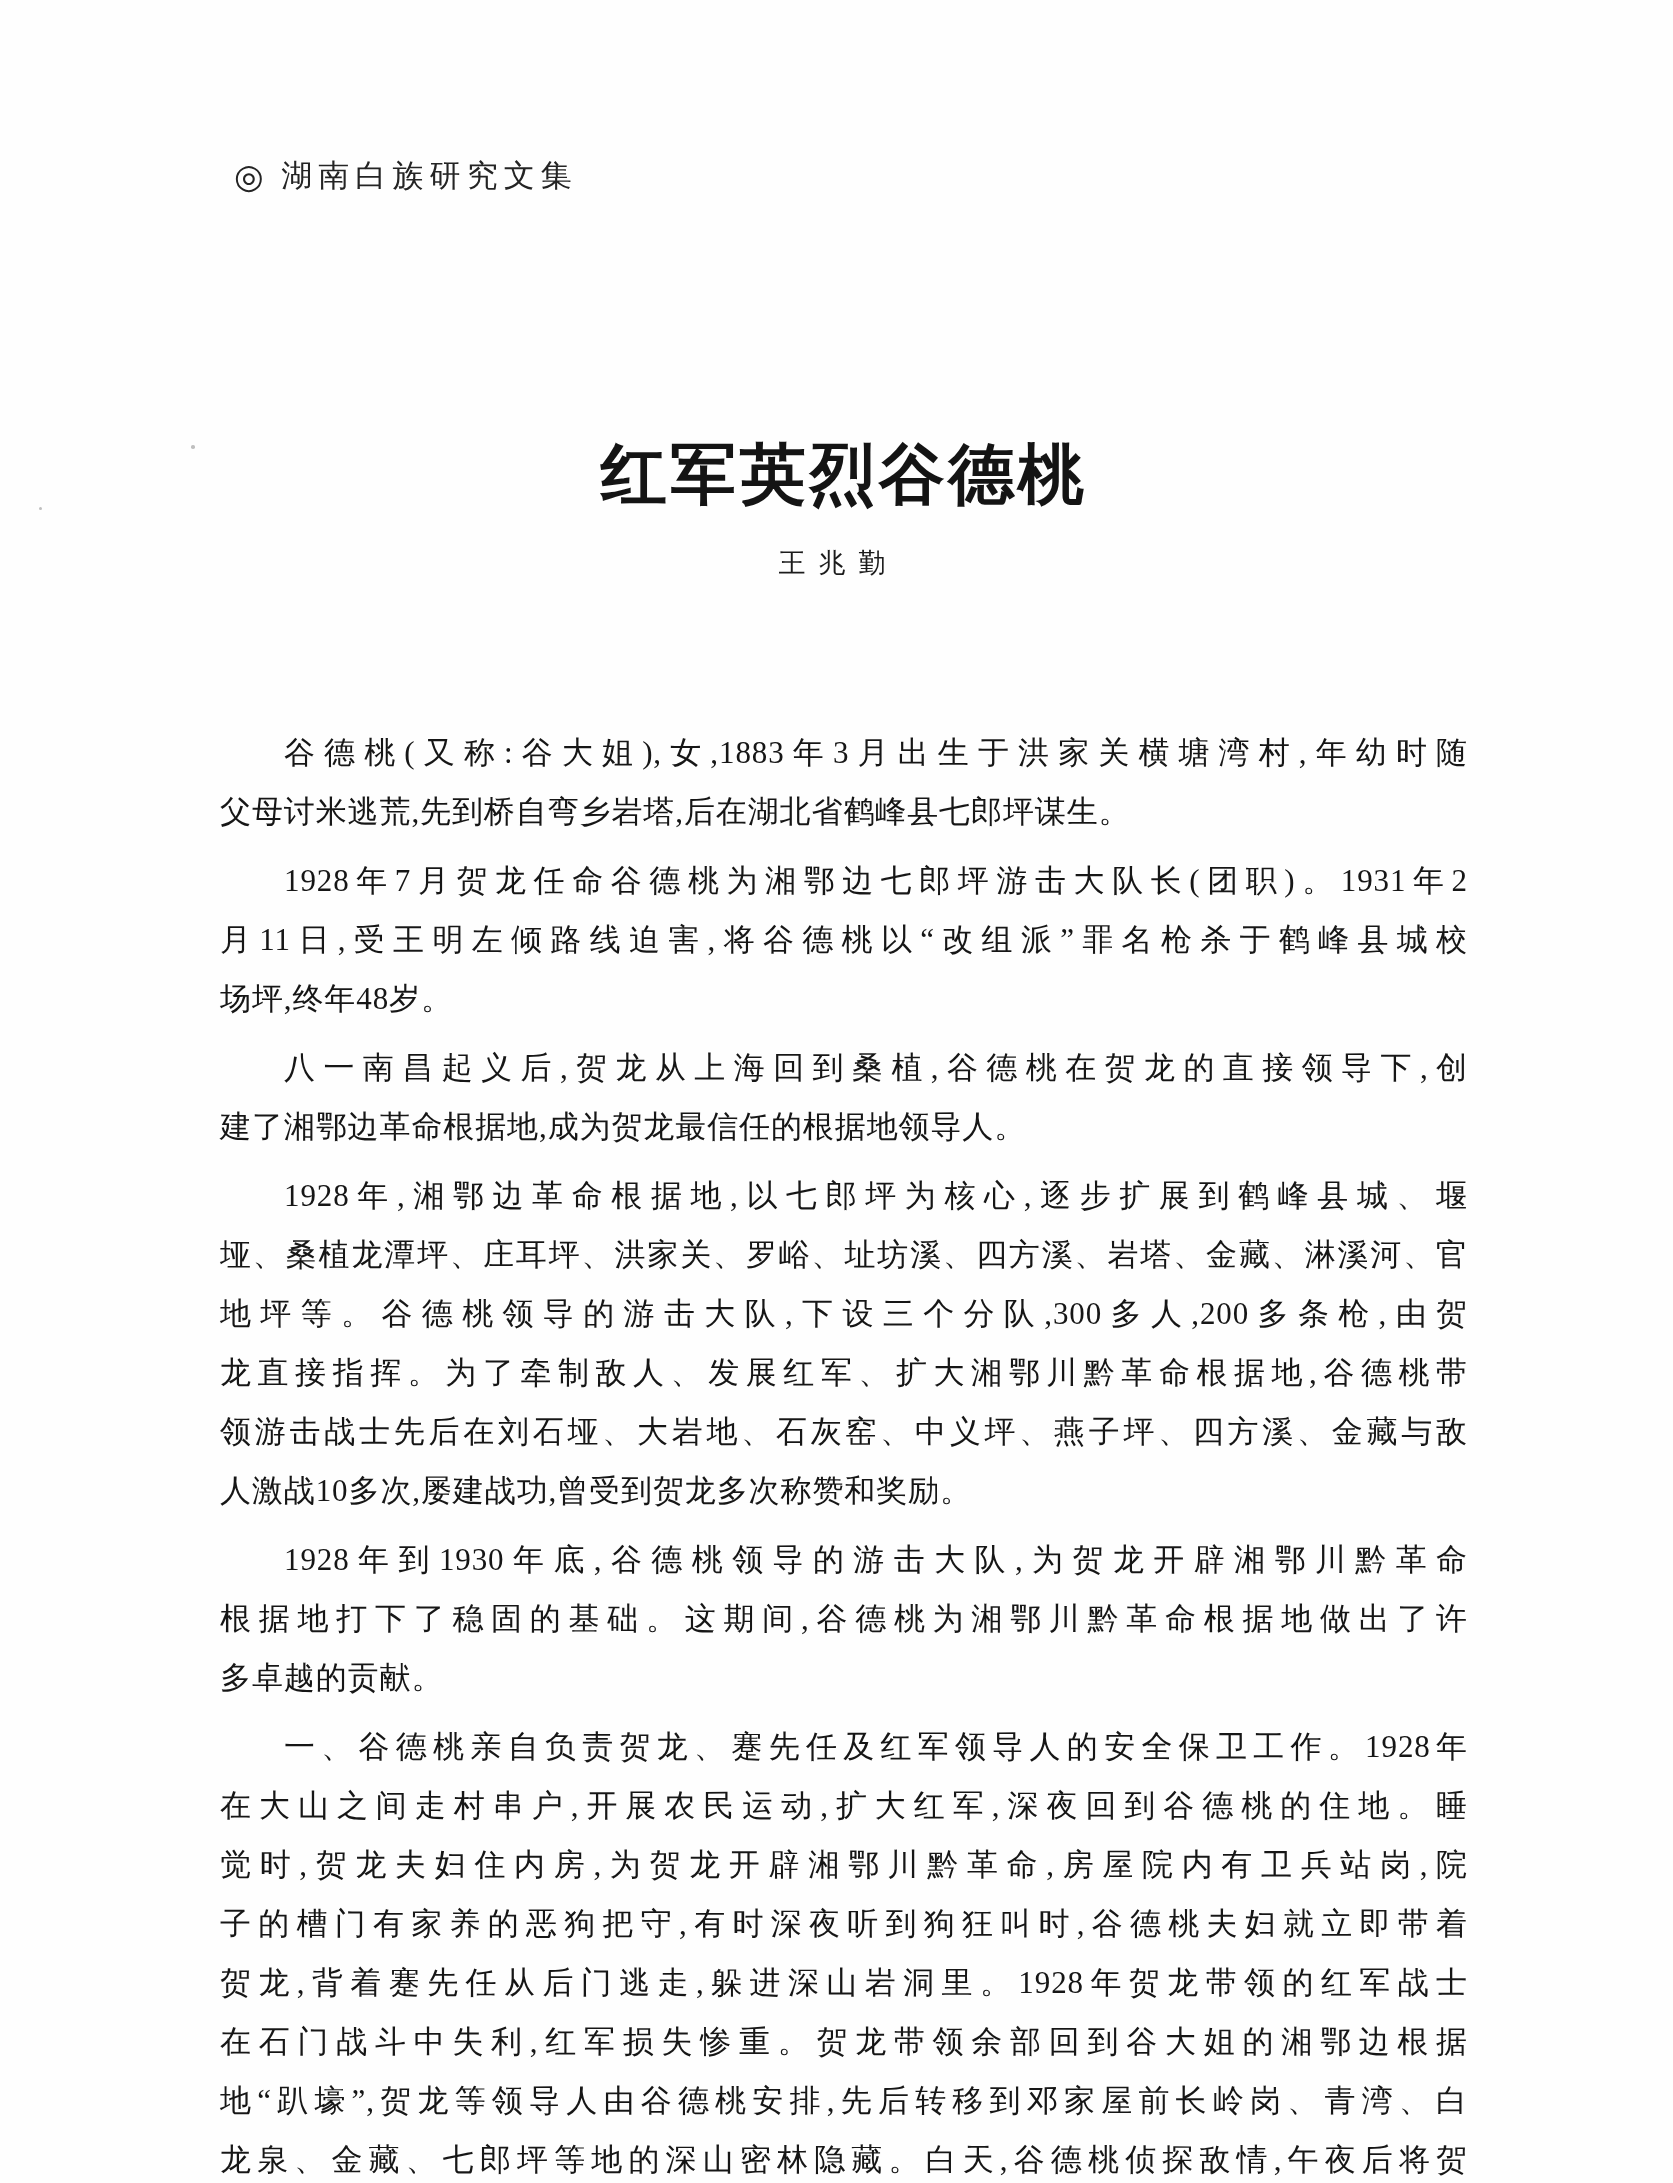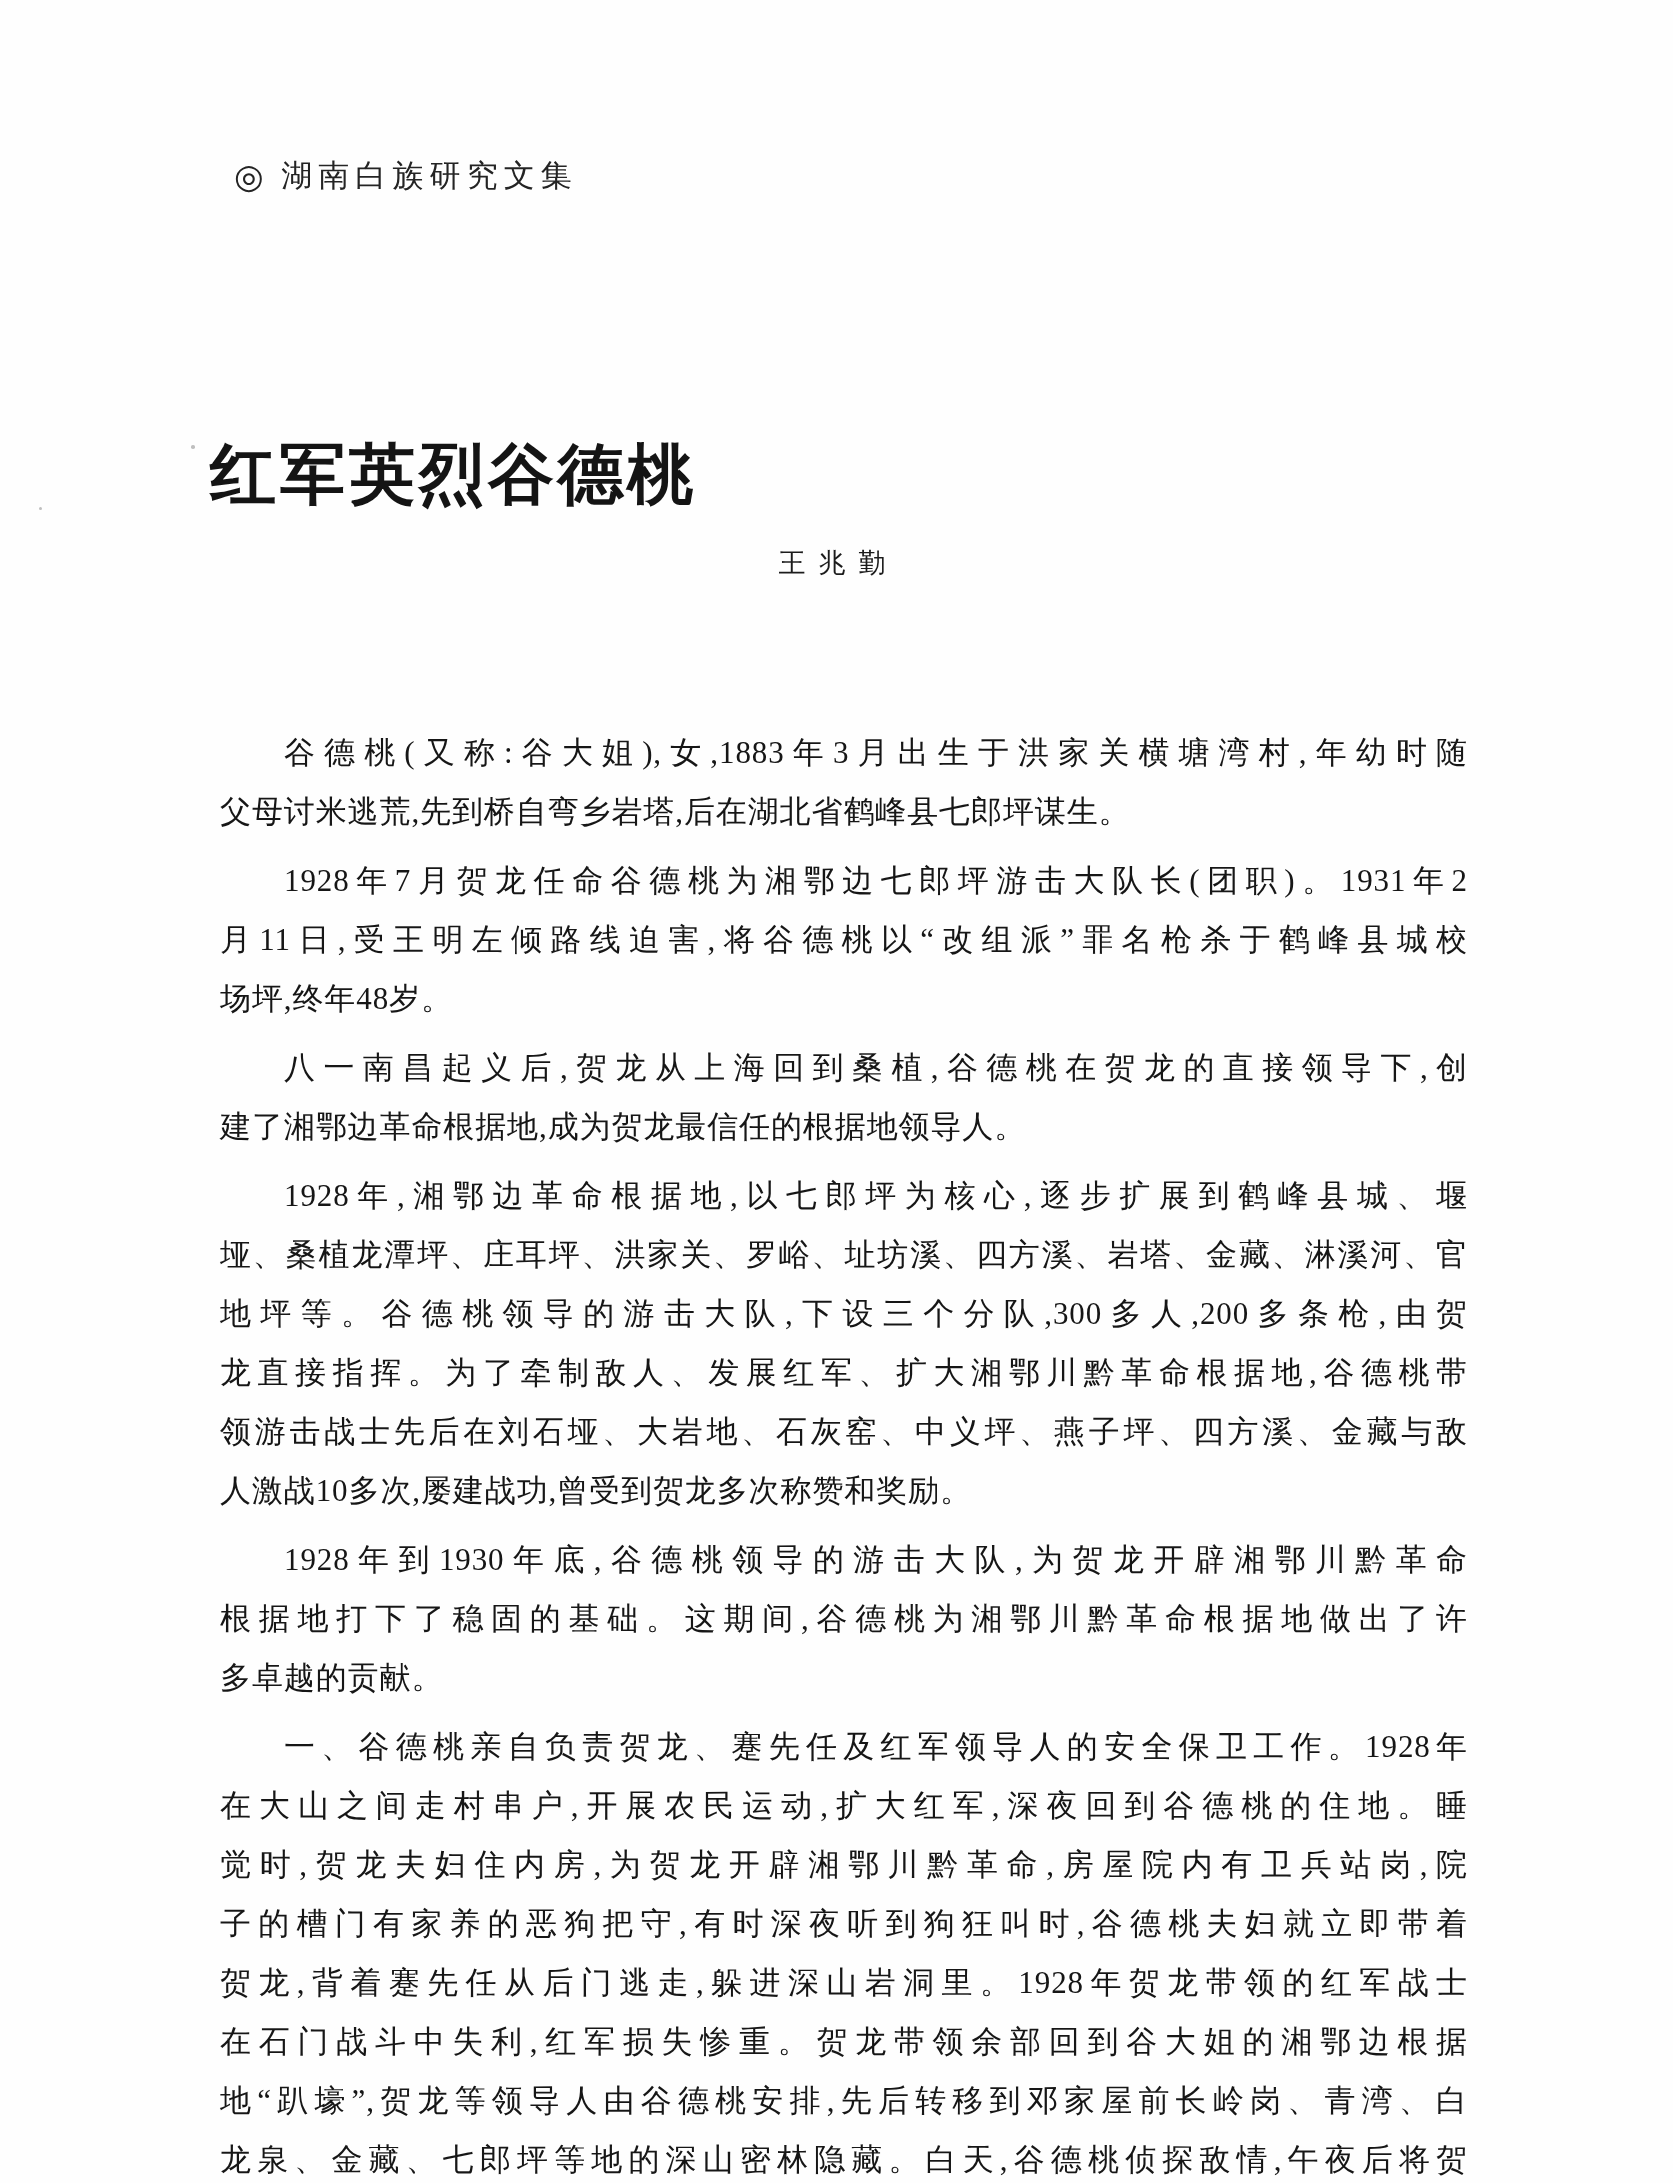--- a/index.html
+++ b/index.html
@@ -28,20 +28,21 @@
   .header .logo {
     font-size:34px;
     margin-right:11.4px;
     vertical-align:-1.7px;
   }
   .article-title {
     position:absolute;
     left:210px;
     top:430px;
     width:1268px;
+    text-align:center;
     font-size:66px;
     font-weight:700;
     letter-spacing:3.5px;
     color:#141414;
     white-space:nowrap;
   }
   .article-author {
     position:absolute;
     left:198px;
     top:545px;

